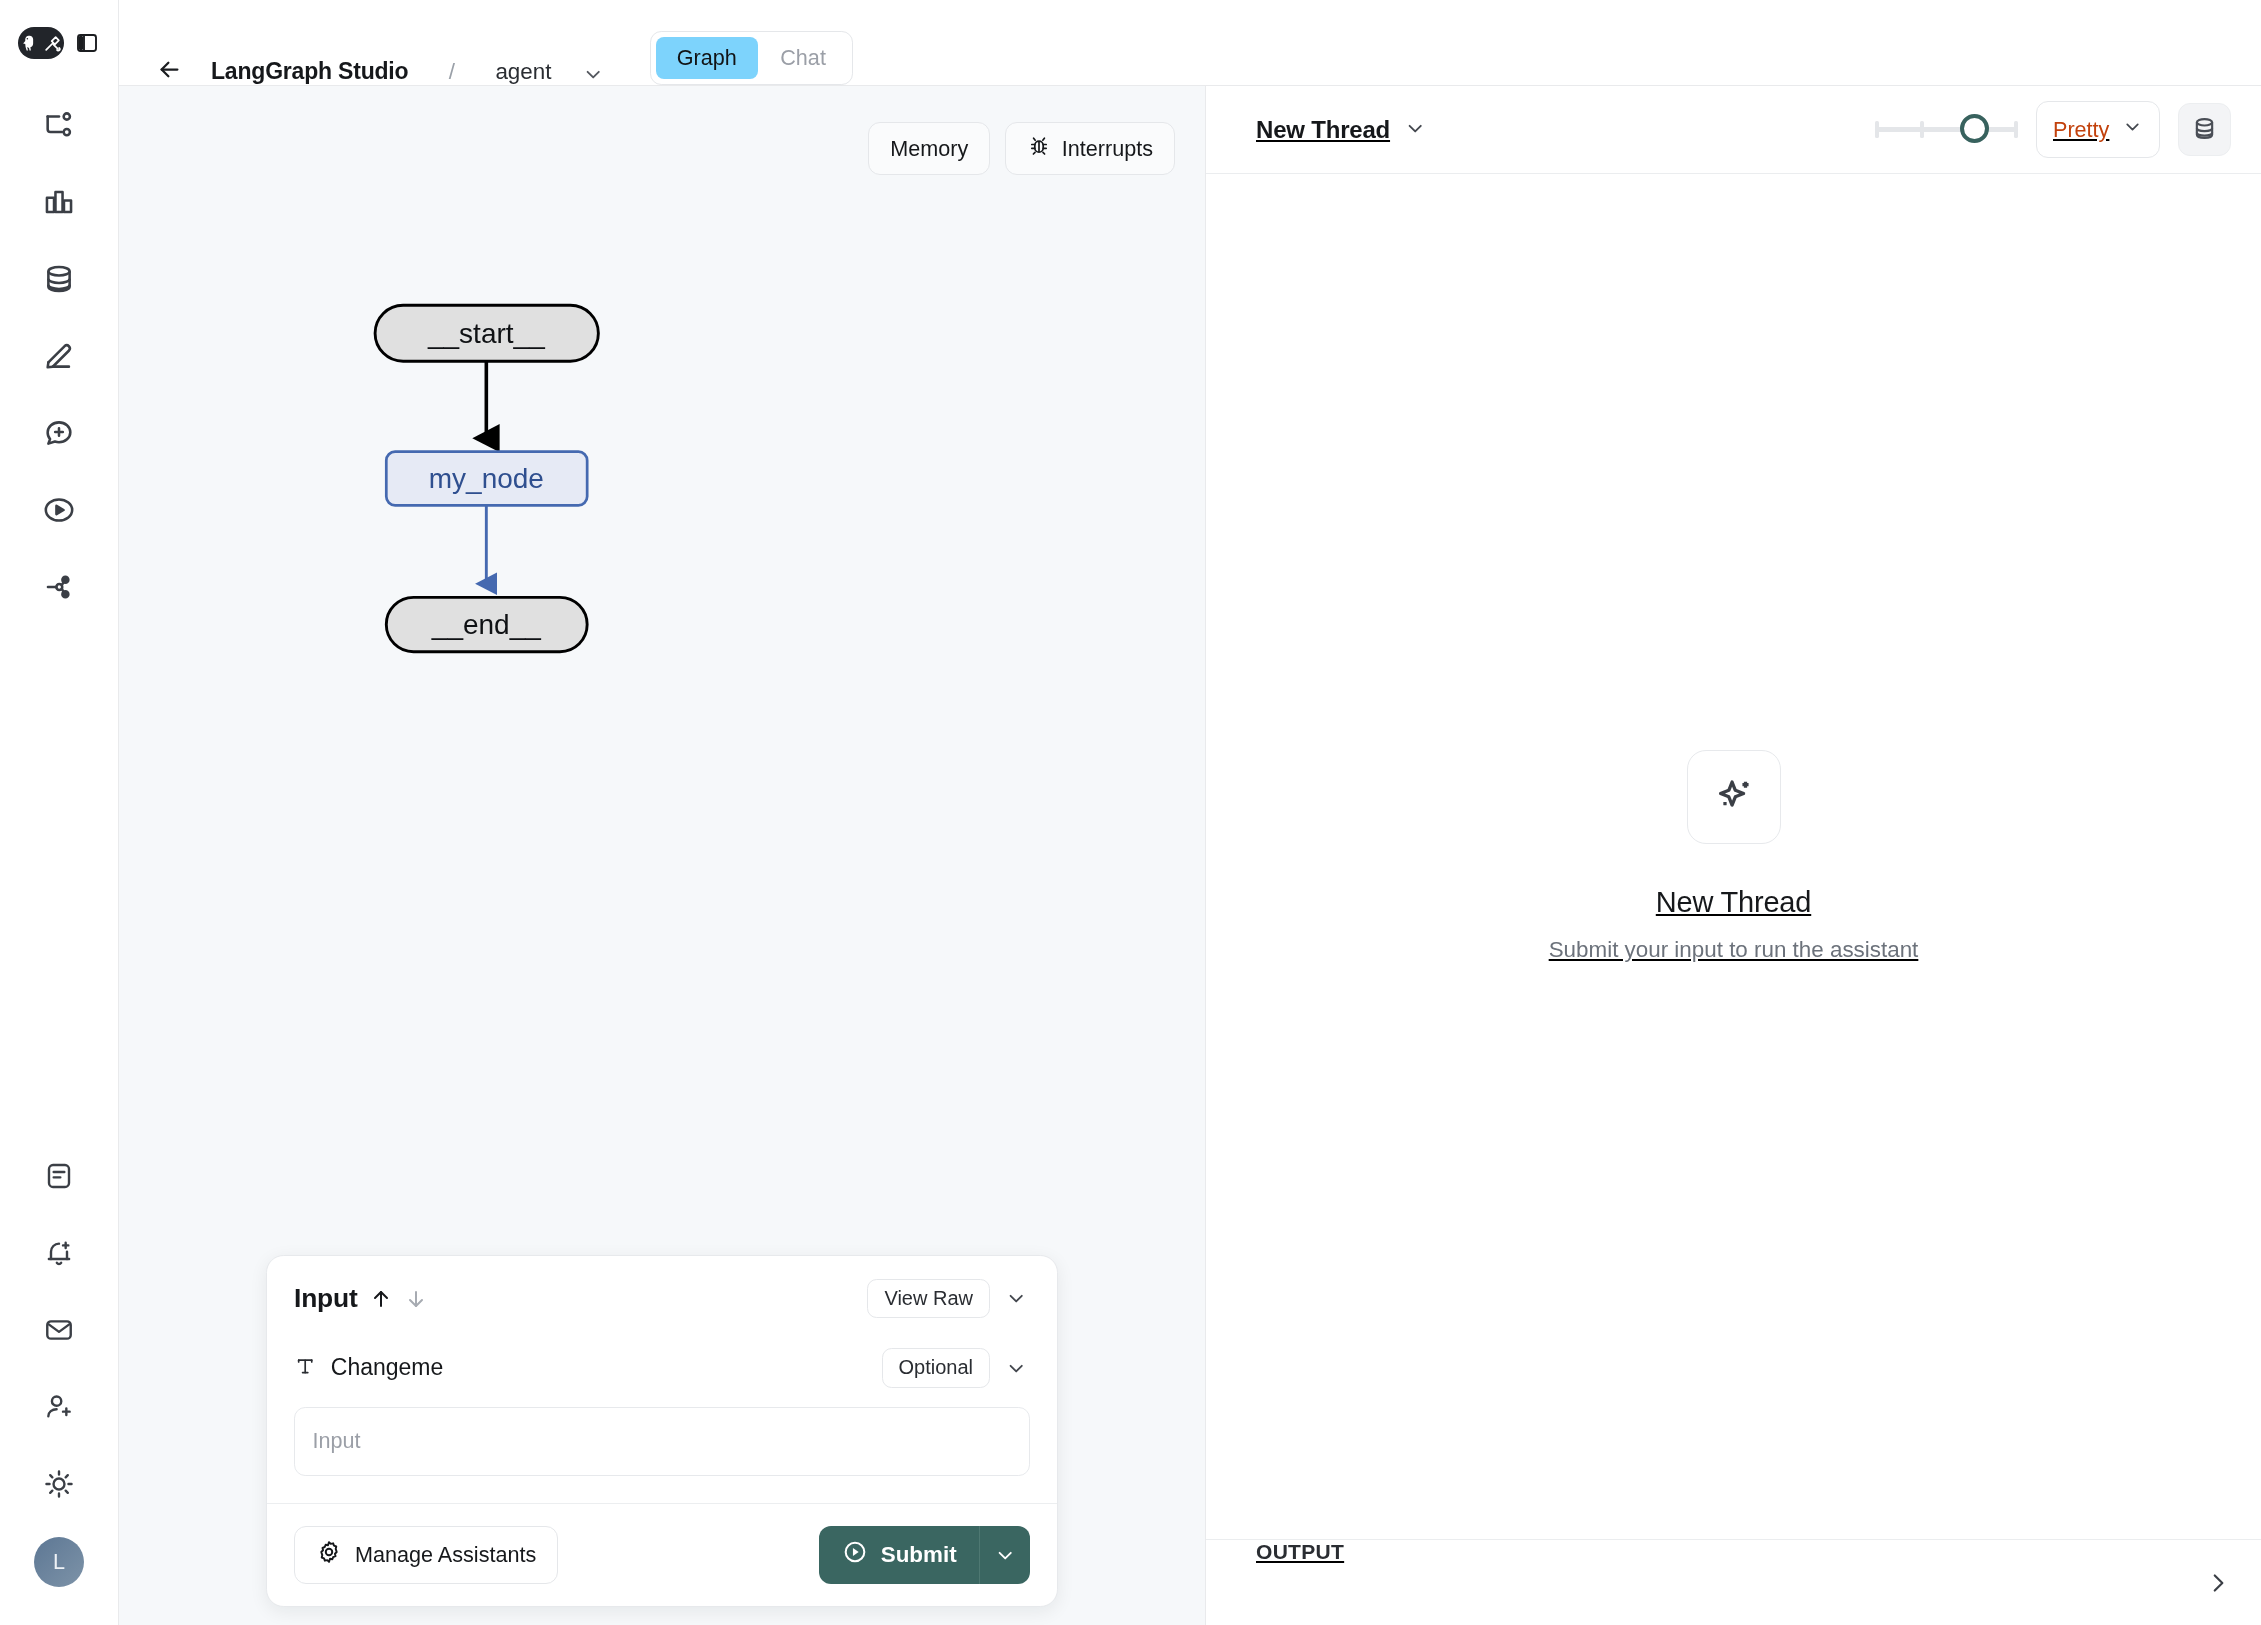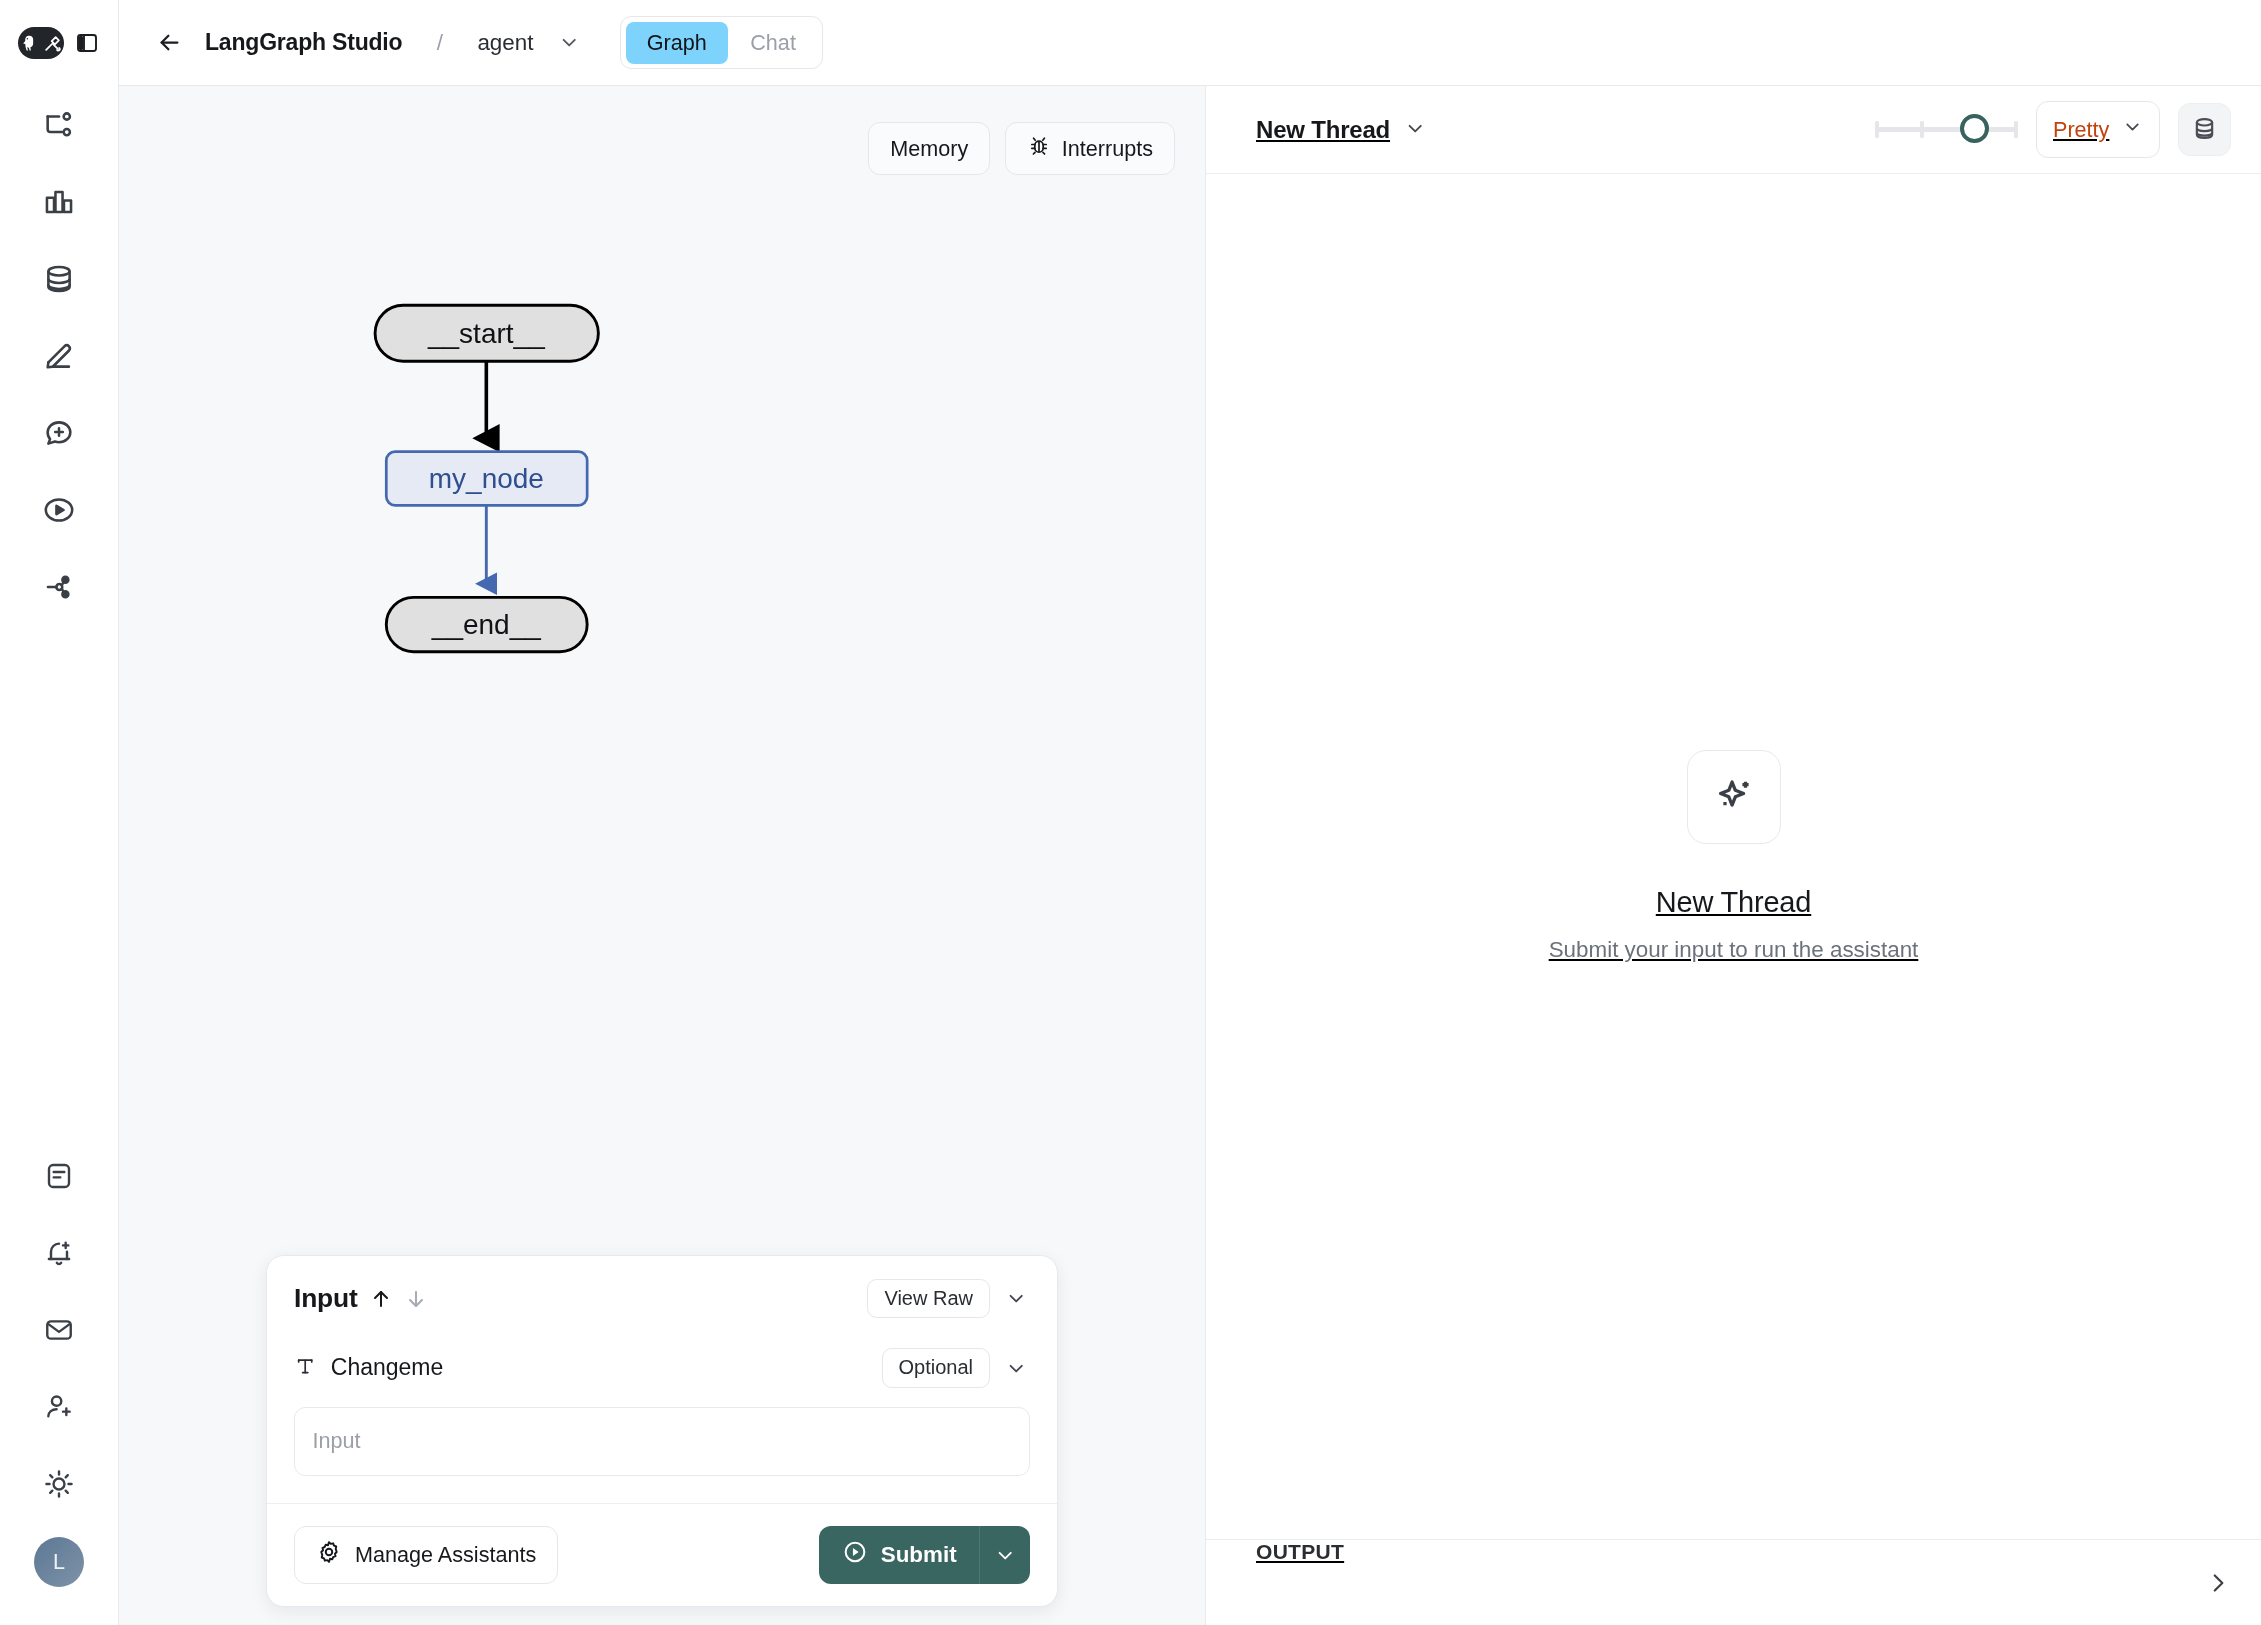--- a/index.html
+++ b/index.html
@@ -47,22 +47,22 @@
     margin-bottom: 38px; margin-top: 14.4px;
   }
 
   
   .maincol { flex: 1 1 auto; display: flex; flex-direction: column; min-width: 0; }
 
   
   .topbar {
     height: 86px; flex: 0 0 86px;
     border-bottom: 1.6px solid #e9eaec;
-    display: flex; align-items: center;
-    padding-left: 34px; gap: 12px;
+    display: flex; align-items: flex-end;
+    padding-left: 34px; gap: 18px;
     background: #ffffff;
   }
   .back-arrow { width: 32px; height: 32px; display:flex; align-items:center; justify-content:center; color:#1b1d20; cursor:pointer; }
   .crumb-title { font-size: 23px; font-weight: 600; color: #16181b; margin-left: 8px; letter-spacing: -0.2px; }
   .crumb-sep { font-size: 22.4px; color: #9aa0a8; margin: 0 22.4px; }
   .crumb-agent { font-size: 22.4px; color: #2a2d32; }
   .crumb-caret { margin-left: 13px; display:flex; align-items:center; color:#54585f; cursor:pointer; }
   .seg {
     margin-left: 27px;
     display: flex; align-items: center;

